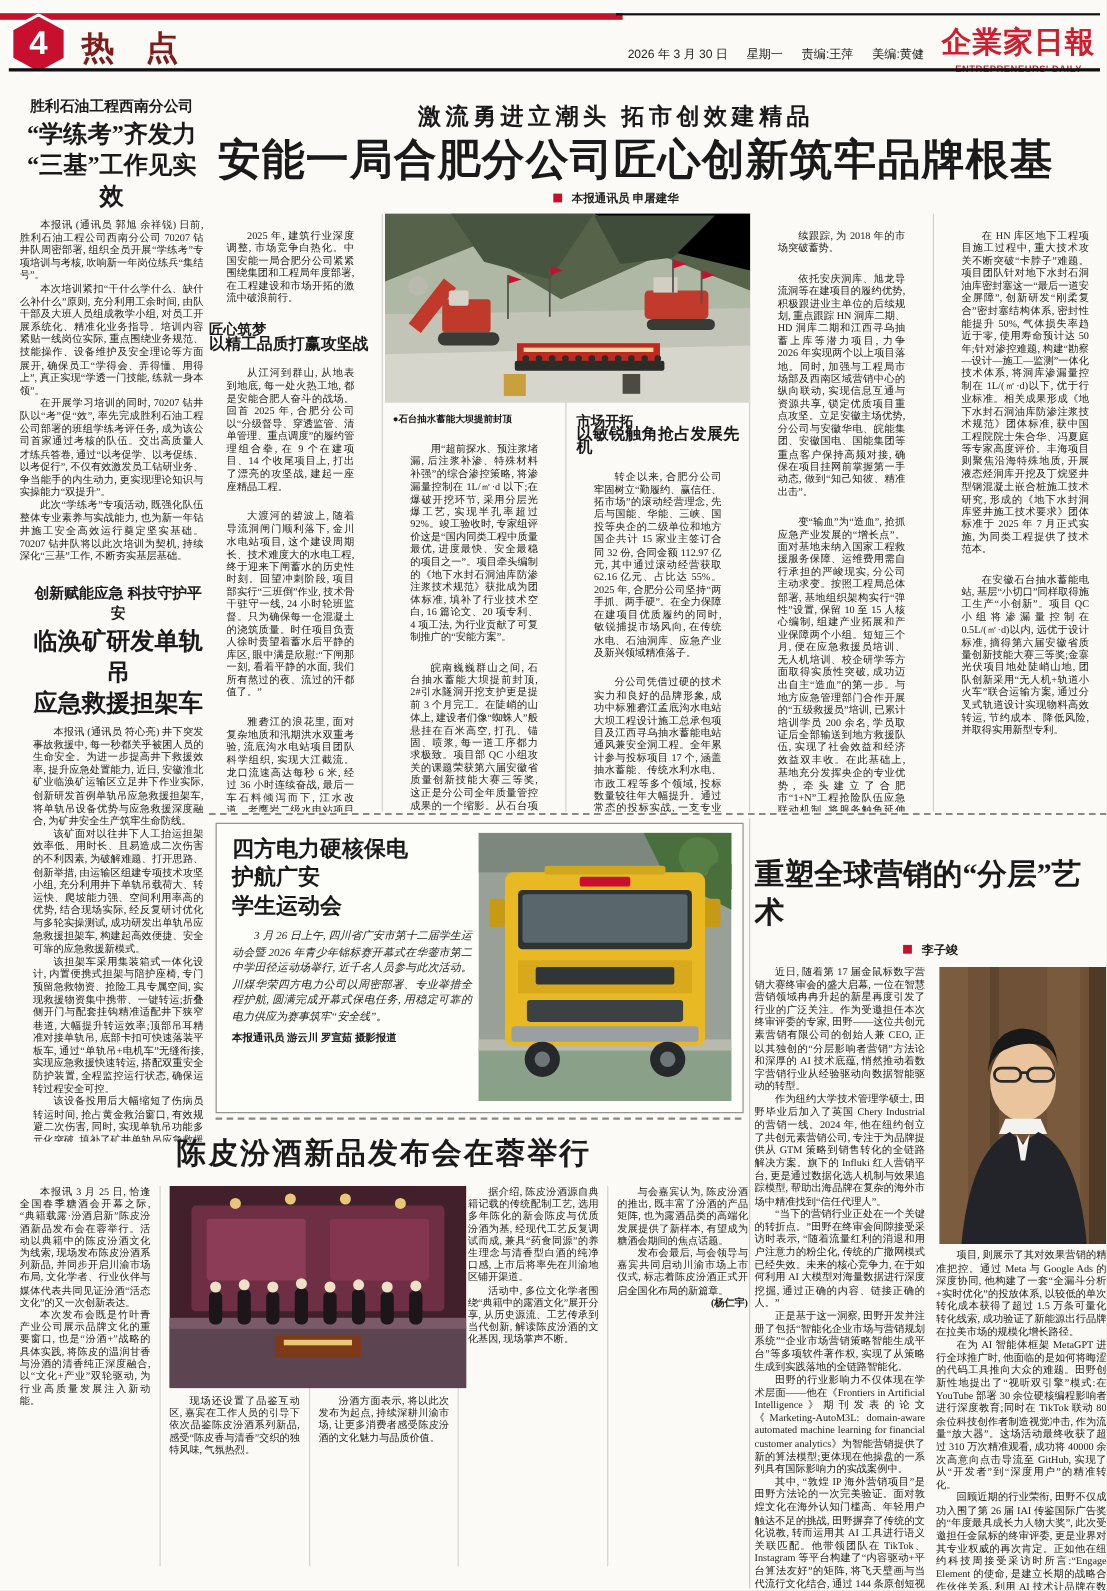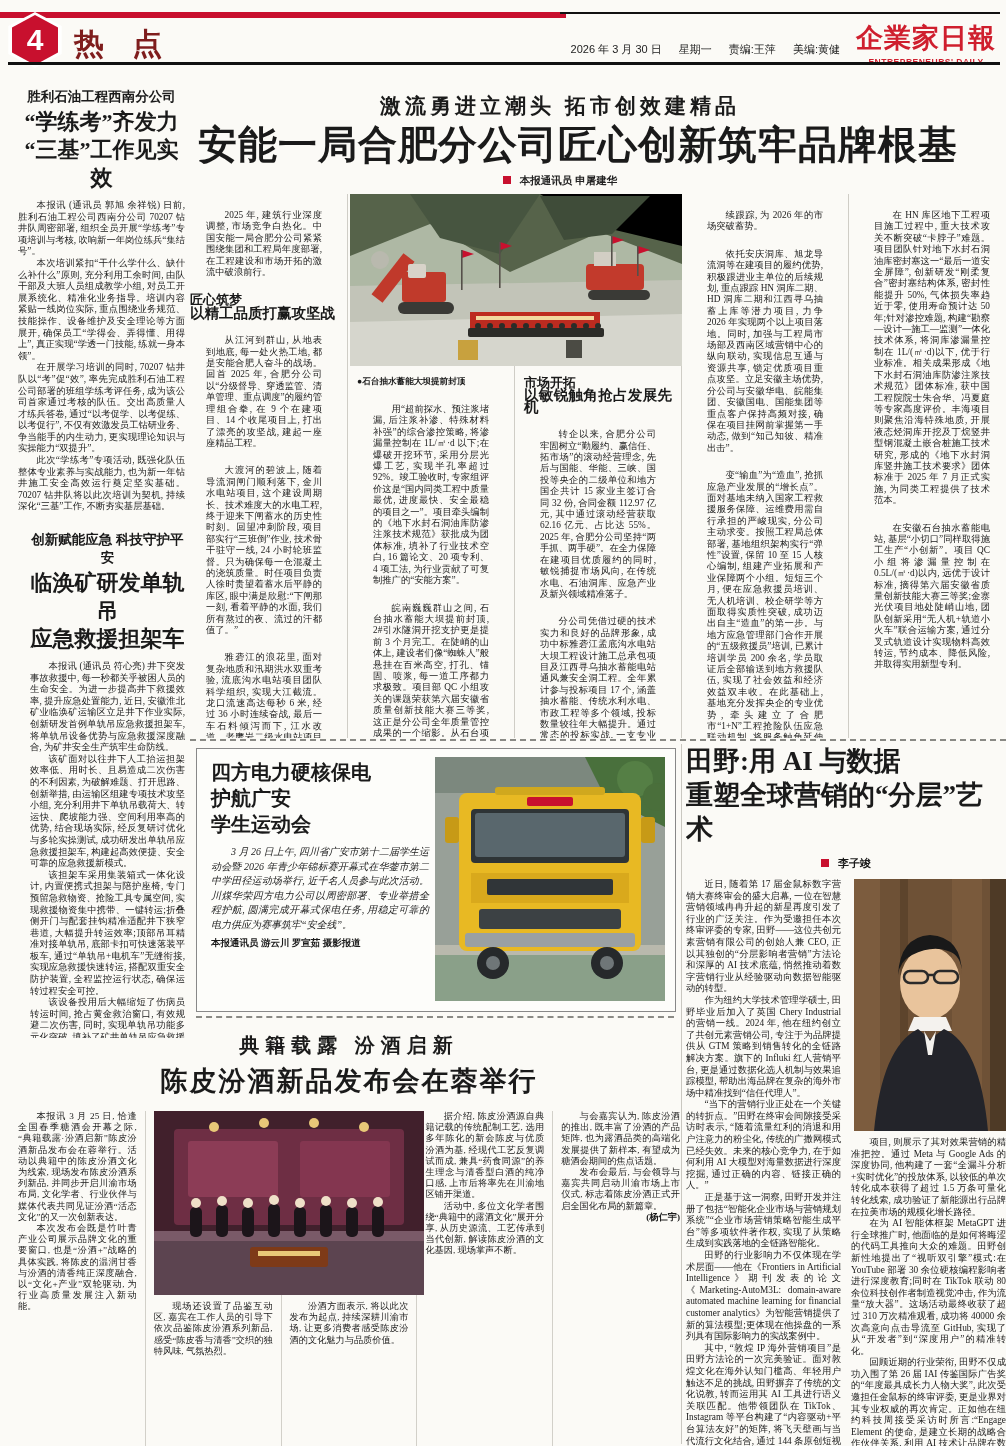--- a/index.html
+++ b/index.html
@@ -156,21 +156,21 @@
       </div>
     <div class="col pad-c">
         <div class="sec-head">
           <div>市场开拓</div>
           <div>以敏锐触角抢占发展先机</div>
         </div>
         <p>转企以来, 合肥分公司牢固树立“勤履约、赢信任、拓市场”的滚动经营理念, 先后与国能、华能、三峡、国投等央企的二级单位和地方国企共计 15 家业主签订合同 32 份, 合同金额 112.97 亿元, 其中通过滚动经营获取 62.16 亿元、占比达 55%。2025 年, 合肥分公司坚持“两手抓、两手硬”。在全力保障在建项目优质履约的同时, 敏锐捕捉市场风向, 在传统水电、石油洞库、应急产业及新兴领域精准落子。</p>
         <p>分公司凭借过硬的技术实力和良好的品牌形象, 成功中标雅砻江孟底沟水电站大坝工程设计施工总承包项目及江西寻乌抽水蓄能电站通风兼安全洞工程。全年累计参与投标项目 17 个, 涵盖抽水蓄能、传统水利水电、市政工程等多个领域, 投标数量较往年大幅提升。通过常态的投标实战, 一支专业的编标队伍得到历练, 年轻技术人员的业务能力快速成长, 为后续市场开拓储备了宝贵人才。分公司紧盯华电安徽芜湖门形冲抽蓄、三峡江西寻乌抽蓄、国网桐城抽蓄等一批重点项目, 持</p>
       </div>
     <div class="col">
-        <p>续跟踪, 为 2026 年的市场突破蓄势。</p>
+        <p>续跟踪, 为 2018 年的市场突破蓄势。</p>
         <p>依托安庆洞库、旭龙导流洞等在建项目的履约优势, 积极跟进业主单位的后续规划, 重点跟踪 HN 洞库二期、HD 洞库二期和江西寻乌抽蓄上库等潜力项目, 力争 2026 年实现两个以上项目落地。同时, 加强与工程局市场部及西南区域营销中心的纵向联动, 实现信息互通与资源共享, 锁定优质项目重点攻坚。立足安徽主场优势, 分公司与安徽华电、皖能集团、安徽国电、国能集团等重点客户保持高频对接, 确保在项目挂网前掌握第一手动态, 做到“知己知彼、精准出击”。</p>
         <p>变“输血”为“造血”, 抢抓应急产业发展的“增长点”。面对基地未纳入国家工程救援服务保障、运维费用需自行承担的严峻现实, 分公司主动求变。按照工程局总体部署, 基地组织架构实行“弹性”设置, 保留 10 至 15 人核心编制, 组建产业拓展和产业保障两个小组。短短三个月, 便在应急救援员培训、无人机培训、校企研学等方面取得实质性突破, 成功迈出自主“造血”的第一步。与地方应急管理部门合作开展的“五级救援员”培训, 已累计培训学员 200 余名, 学员取证后全部输送到地方救援队伍, 实现了社会效益和经济效益双丰收。在此基础上, 基地充分发挥央企的专业优势, 牵头建立了合肥市“1+N”工程抢险队伍应急联动机制, 将服务触角延伸至政府购买服务、安全技术咨询、应急物资装备租赁等新领域。</p>
         <div class="sec-head">
           <div>科技创新</div>
           <div>以硬核实力驱动转型升级</div>
         </div>
         <p>2025 年, 合肥分公司将科技创新作为提升核心竞争力的关键抓手, 全年累计发表论文 22 篇, 获实用新型专利 13 项、发明专利 2 项, 推荐行业工法 4 项。数据的背后, 是科研与生产深度融合的生动实践。</p>
       </div>
     <div class="col">
         <p>在 HN 库区地下工程项目施工过程中, 重大技术攻关不断突破“卡脖子”难题。项目团队针对地下水封石洞油库密封塞这一“最后一道安全屏障”, 创新研发“刚柔复合”密封塞结构体系, 密封性能提升 50%, 气体损失率趋近于零, 使用寿命预计达 50 年;针对渗控难题, 构建“勘察—设计—施工—监测”一体化技术体系, 将洞库渗漏量控制在 1L/(㎡·d)以下, 优于行业标准。相关成果形成《地下水封石洞油库防渗注浆技术规范》团体标准, 获中国工程院院士朱合华、冯夏庭等专家高度评价。丰海项目则聚焦沿海特殊地质, 开展液态烃洞库开挖及丁烷竖井型钢混凝土嵌合桩施工技术研究, 形成的《地下水封洞库竖井施工技术要求》团体标准于 2025 年 7 月正式实施, 为同类工程提供了技术范本。</p>
@@ -262,21 +262,21 @@
         <circle cx="172" cy="206" r="7" fill="#6f7678"></circle>
       <rect x="10" y="60" width="14" height="26" rx="3" fill="#c79a16"></rect>
       <rect x="206" y="60" width="14" height="26" rx="3" fill="#c79a16"></rect>
       <rect x="92" y="40" width="46" height="9" rx="2" fill="#c8102e"></rect>
       <rect x="60" y="30" width="110" height="8" rx="3" fill="#d0a81e"></rect>
     </svg>
   </div>
 
   <div class="abs ty">
     <h2 class="ty-title">
-      <span>田野:用 AI 与数据</span><br>
+      <br>
       <span>重塑全球营销的“分层”艺术</span>
     </h2>
     <div class="ty-byline">
       <span class="sq"></span>
       <span>李子竣</span>
     </div>
     <div class="ty-cols">
       <div class="ty-col">
           <p>近日, 随着第 17 届金鼠标数字营销大赛终审会的盛大启幕, 一位在智慧营销领域冉冉升起的新星再度引发了行业的广泛关注。作为受邀担任本次终审评委的专家, 田野——这位共创元素营销有限公司的创始人兼 CEO, 正以其独创的“分层影响者营销”方法论和深厚的 AI 技术底蕴, 悄然推动着数字营销行业从经验驱动向数据智能驱动的转型。</p>
           <p>作为纽约大学技术管理学硕士, 田野毕业后加入了英国 Chery Industrial 的营销一线。2024 年, 他在纽约创立了共创元素营销公司, 专注于为品牌提供从 GTM 策略到销售转化的全链路解决方案。旗下的 Influki 红人营销平台, 更是通过数据化选人机制与效果追踪模型, 帮助出海品牌在复杂的海外市场中精准找到“信任代理人”。</p>
@@ -303,21 +303,20 @@
         <rect x="80" y="92" width="24" height="12" rx="6" fill="none" stroke="#2a2a2a" stroke-width="2.5"></rect>
         <line x1="74" y1="96" x2="80" y2="96" stroke="#2a2a2a" stroke-width="2.5"></line>
         <polygon points="60,138 92,138 98,152 54,152" fill="#f4f2ee"></polygon>
         <path d="M20 252 Q28 168 64 150 L76 160 L90 150 Q126 166 134 252 Z" fill="#23242a"></path>
         <polygon points="70,152 76,162 82,152 78,176 74,176" fill="#f4f2ee"></polygon>
       </svg>
     </div>
   </div>
 
   <div class="abs fj">
-    <div class="fj-kicker">典籍载露  汾酒启新</div>
     <h2 class="fj-title">陈皮汾酒新品发布会在蓉举行</h2>
     <div class="fj-cols">
       <div class="fj-col">
           <p>本报讯 3 月 25 日, 恰逢全国春季糖酒会开幕之际, “典籍载露·汾酒启新”陈皮汾酒新品发布会在蓉举行。活动以典籍中的陈皮汾酒文化为线索, 现场发布陈皮汾酒系列新品, 并同步开启川渝市场布局, 文化学者、行业伙伴与媒体代表共同见证汾酒“活态文化”的又一次创新表达。</p>
           <p>本次发布会既是竹叶青产业公司展示品牌文化的重要窗口, 也是“汾酒+”战略的具体实践, 将陈皮的温润甘香与汾酒的清香纯正深度融合, 以“文化+产业”双轮驱动, 为行业高质量发展注入新动能。</p>
         </div>
       <div class="fj-col pad-fj">
           <p>现场还设置了品鉴互动区, 嘉宾在工作人员的引导下依次品鉴陈皮汾酒系列新品, 感受“陈皮香与清香”交织的独特风味, 气氛热烈。</p>
         </div>
       <div class="fj-col pad-fj">

